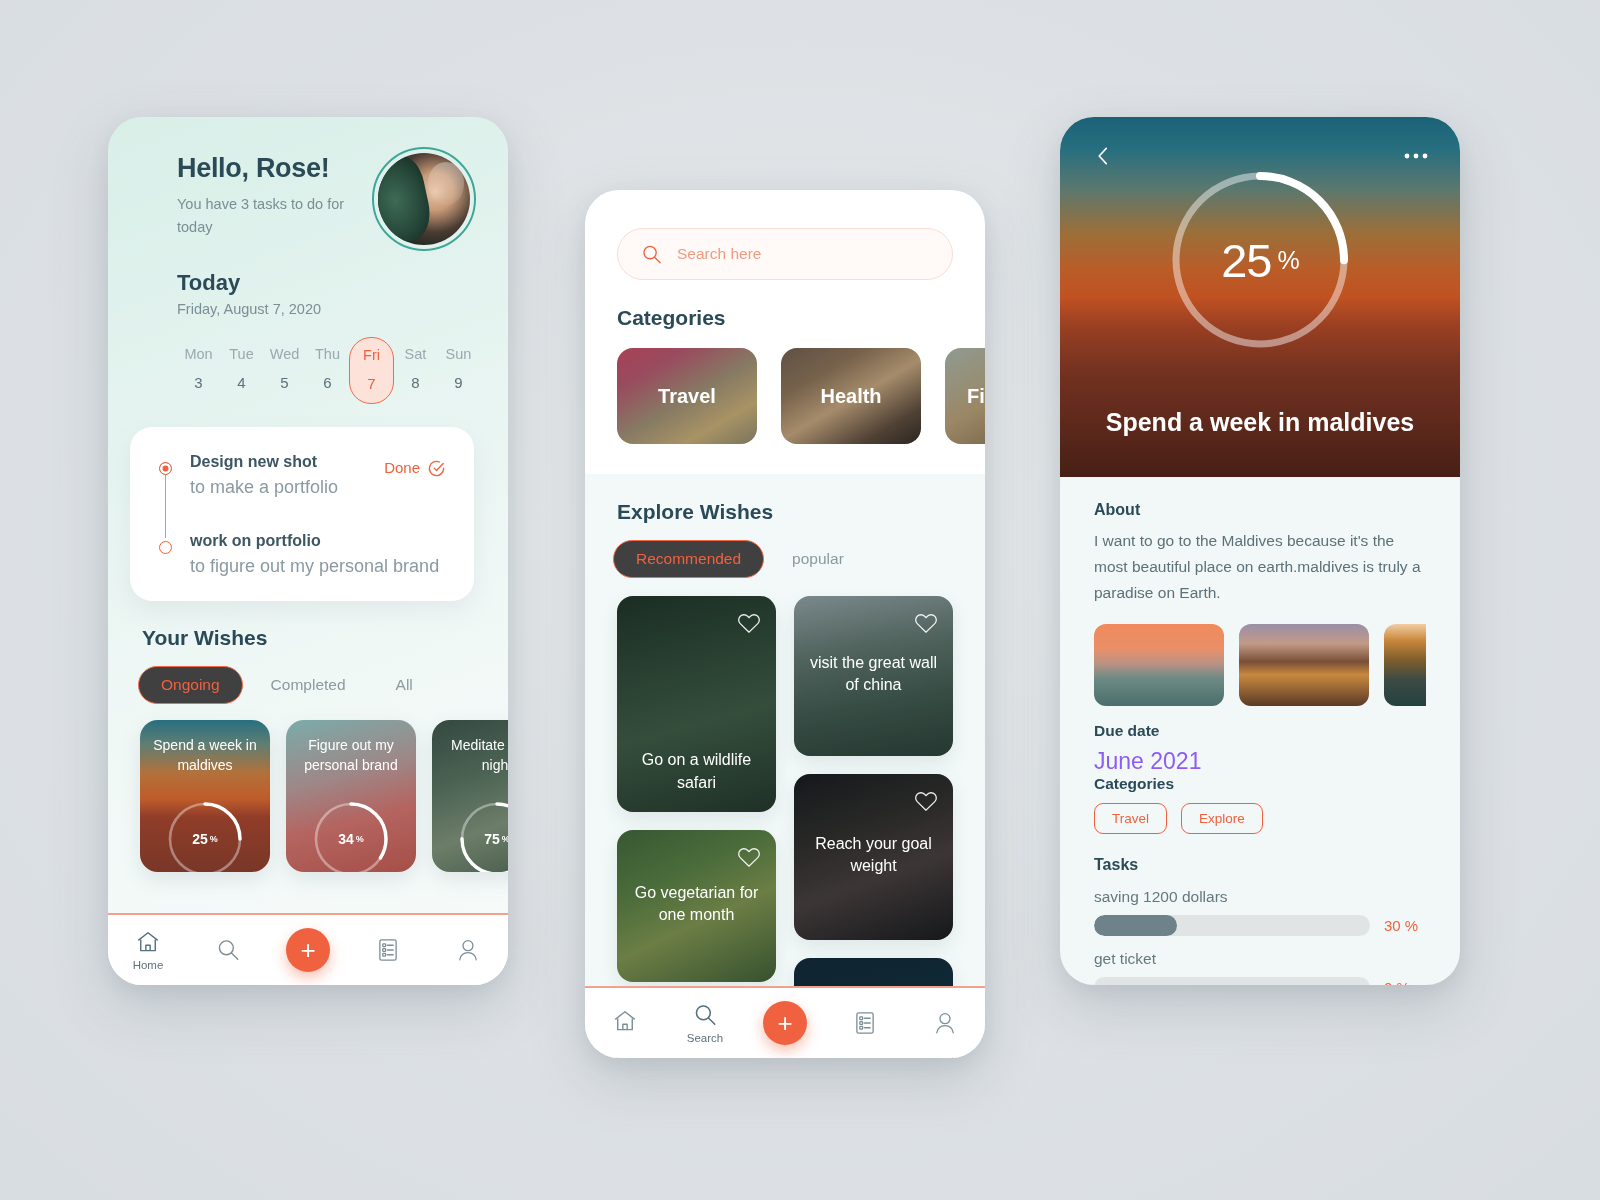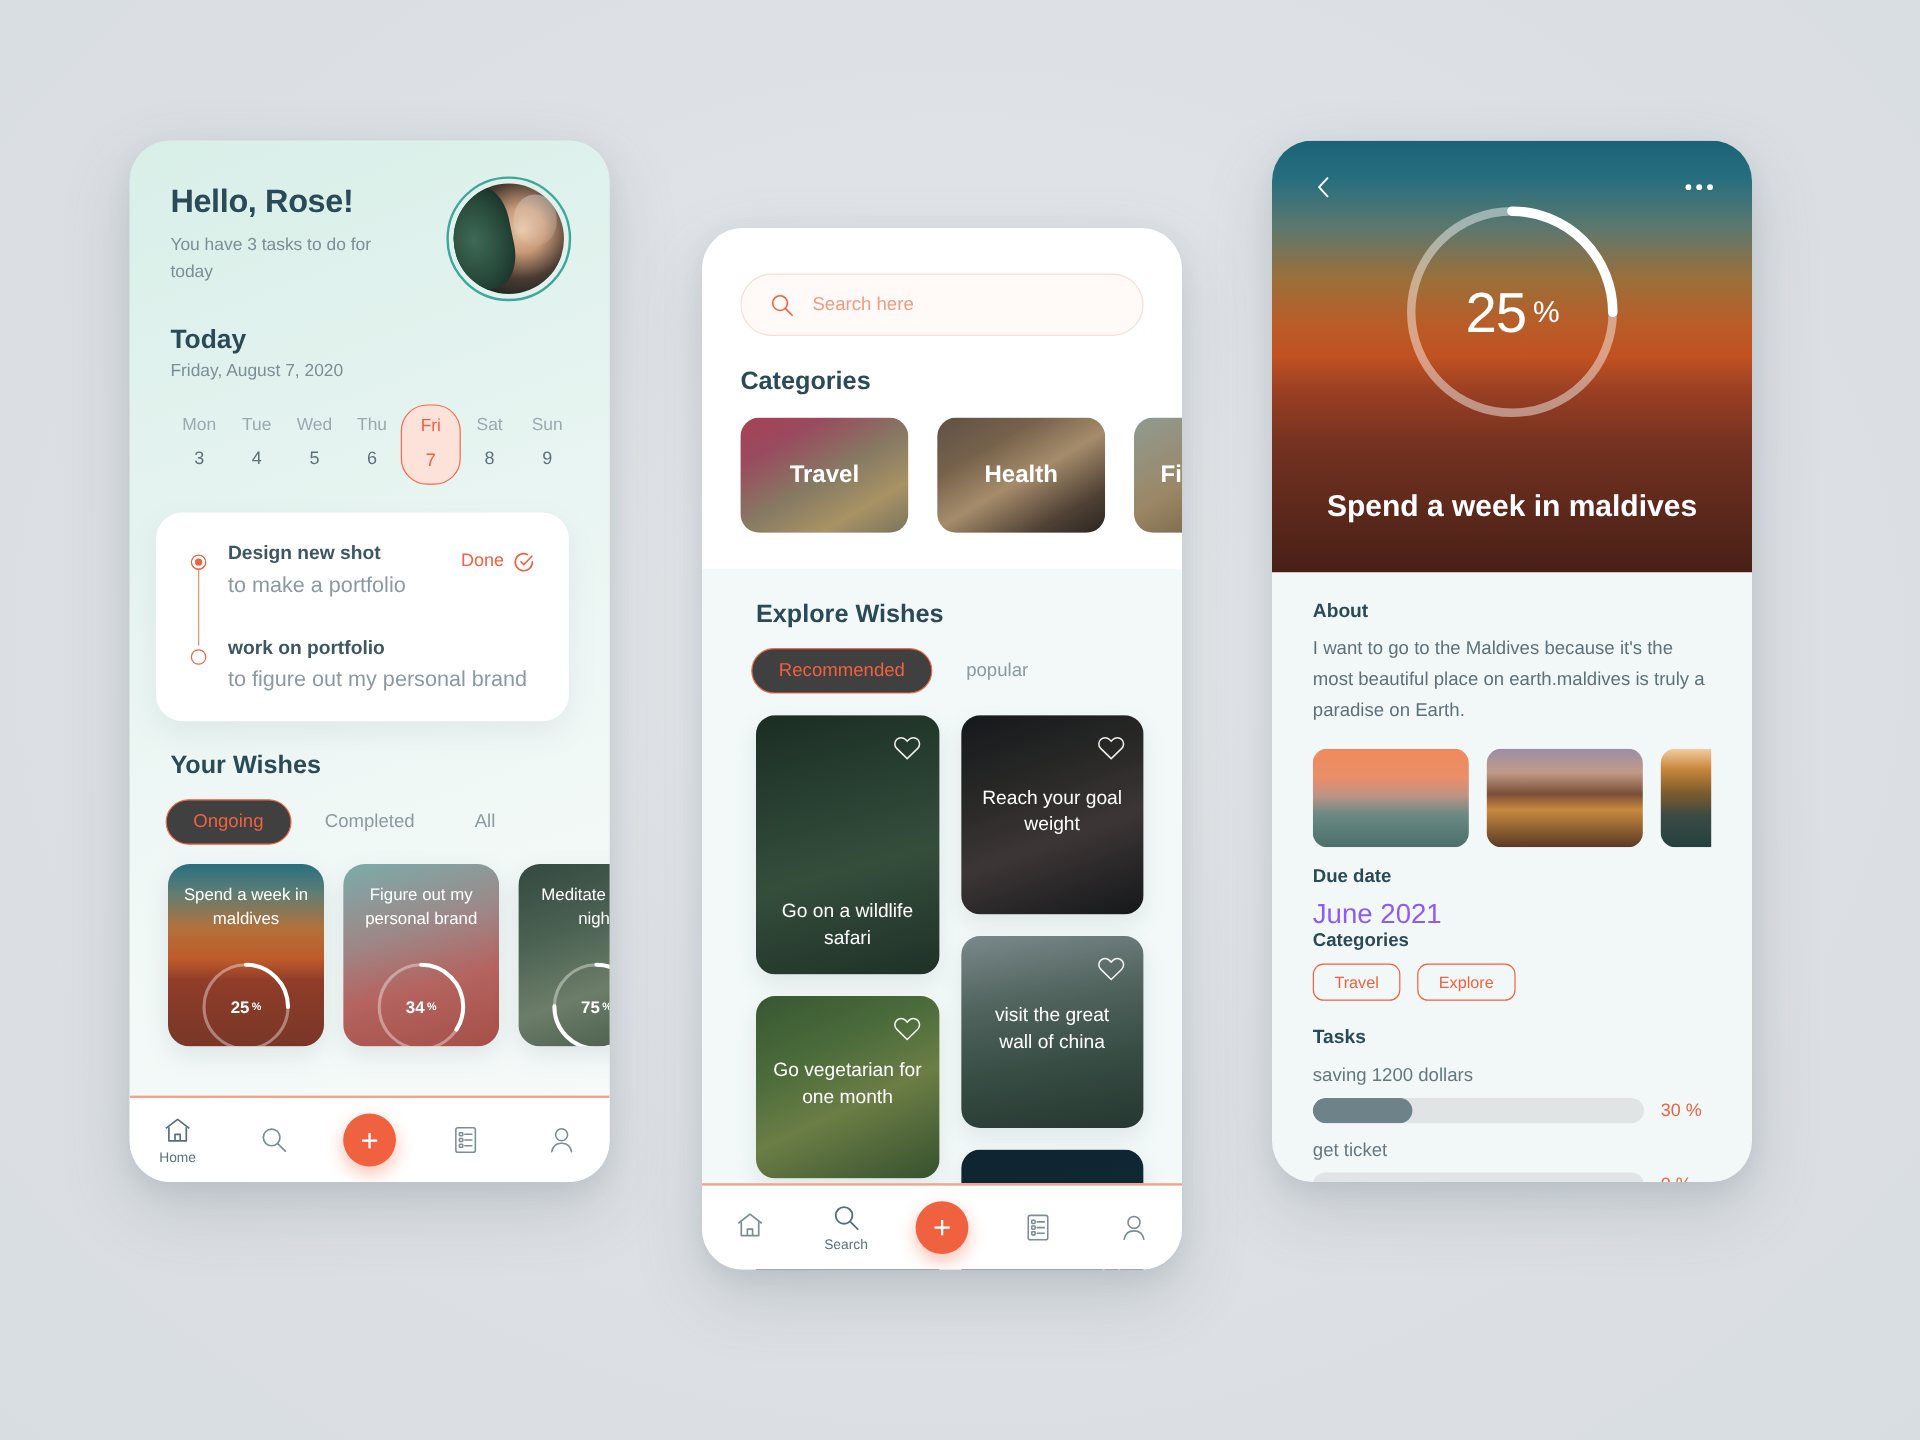--- a/index.html
+++ b/index.html
@@ -19,21 +19,21 @@
     border-radius: 34px;
     overflow: hidden;
     box-shadow: 0 22px 55px rgba(90,105,115,0.22), 0 6px 18px rgba(90,105,115,0.10);
   }
   #phone1 { left: 108px; top: 117px; width: 400px; height: 868px;
             background: linear-gradient(160deg,#d8efe8 0%, #e4f3ef 30%, #f0f8f6 62%, #f7fbfa 100%); }
   #phone2 { left: 585px; top: 190px; width: 400px; height: 868px; background: #f2f9f8; }
   #phone3 { left: 1060px; top: 117px; width: 400px; height: 868px; background: #f2f8f8; }
 
   
-  .p1-head { padding: 36px 28px 0 34px; position: relative; }
+  .p1-head { padding: 36px 28px 0 34px; position: relative; margin-left: 35px; }
   .greeting { font-size: 27px; font-weight: bold; color: #2b4a57; letter-spacing: -0.3px; }
   .subgreet { font-size: 14.5px; color: #7b8e95; line-height: 1.62; margin-top: 9px; max-width: 190px; }
   .avatar-wrap {
     position: absolute; right: 32px; top: 30px;
     width: 104px; height: 104px; border-radius: 50%;
     border: 2px solid #3fa699; padding: 4px;
   }
   .avatar {
     width: 100%; height: 100%; border-radius: 50%; overflow: hidden;
     background: radial-gradient(circle at 62% 42%, #e8c5a8 0%, #c89a78 24%, #4a3b32 52%, #17241f 78%);
@@ -115,21 +115,21 @@
   .search-ph { font-size: 15.5px; color: #f09a80; }
   .p2-cat-title { font-size: 21px; font-weight: bold; color: #2b4a57; margin-top: 26px; }
   .cat-row { display: flex; gap: 24px; margin-top: 18px; }
   .cat-card { flex: 0 0 140px; height: 96px; border-radius: 16px; position: relative; overflow: hidden;
               display: flex; align-items: center; justify-content: center; }
   .cat-card .clab { position: relative; z-index: 2; color: #fff; font-size: 20px; font-weight: bold; }
   .bg-travel { position:absolute; inset:0; background: linear-gradient(150deg,#c4485e 0%,#b4516a 22%,#9d8b6f 52%,#c5a871 76%,#8e8468 100%); }
   .bg-health { position:absolute; inset:0; background: linear-gradient(150deg,#6f5a4c 0%,#8a6e53 28%,#c2a079 52%,#5c4738 80%,#2f2620 100%); }
   .bg-finance { position:absolute; inset:0; background: linear-gradient(150deg,#a8b2a6 0%,#b59a72 45%,#8b7551 75%,#5d4f3a 100%); }
 
-  .p2-body { padding: 26px 32px 0 45px; }
+  .p2-body { padding: 26px 32px 0 32px; }
   .grid { display: flex; gap: 18px; margin-top: 18px; }
   .col { flex: 1; display: flex; flex-direction: column; gap: 18px; }
   .gcard { border-radius: 16px; position: relative; overflow: hidden; padding: 14px; display: flex;
            align-items: flex-end; justify-content: center; box-shadow: 0 8px 18px rgba(110,130,140,0.14); }
   .gcard .glab { position: relative; z-index: 3; color: #fff; font-size: 16px; line-height: 1.4; text-align: center; padding-bottom: 4px; }
   .gcard.mid .glab { align-self: center; margin-bottom: auto; margin-top: auto; }
   .heart { position: absolute; z-index: 3; right: 14px; top: 14px; }
   .bg-safari { position:absolute; inset:0; background: linear-gradient(165deg,#1d2f24 0%,#2c4433 30%,#3b5640 58%,#223328 100%); }
   .bg-wall { position:absolute; inset:0; background: linear-gradient(170deg,#8f9ca0 0%,#5d7068 34%,#3d544a 66%,#2a3b33 100%); }
   .bg-gym { position:absolute; inset:0; background: linear-gradient(160deg,#16161a 0%,#2e2a28 35%,#45393a 60%,#161618 100%); }
@@ -425,40 +425,40 @@
           </span>
           <div class="glab">Go vegetarian for one month</div>
         </div>
         <div class="gcard" style="height:100px;">
           <div class="bg-night"></div>
           <div class="glab"></div>
         </div>
       </div>
 
       <div class="col">
+        <div class="gcard mid" style="height:160px;">
+          <div class="bg-wall"></div>
+          <div class="dim"></div>
+          <span class="heart">
+            <svg width="26" height="26" viewBox="0 0 24 24" fill="none" stroke="rgba(255,255,255,0.92)" stroke-width="1.2">
+              <path d="M12 20.5 3.9 12.6a4.8 4.8 0 0 1 6.8-6.8L12 7.1l1.3-1.3a4.8 4.8 0 0 1 6.8 6.8z"></path>
+            </svg>
+          </span>
+          <div class="glab">visit the great wall of china</div>
+        </div>
         <div class="gcard mid" style="height:166px;">
           <div class="bg-gym"></div>
           <div class="dim"></div>
           <span class="heart">
             <svg width="26" height="26" viewBox="0 0 24 24" fill="none" stroke="rgba(255,255,255,0.92)" stroke-width="1.2">
               <path d="M12 20.5 3.9 12.6a4.8 4.8 0 0 1 6.8-6.8L12 7.1l1.3-1.3a4.8 4.8 0 0 1 6.8 6.8z"></path>
             </svg>
           </span>
           <div class="glab">Reach your goal weight</div>
         </div>
-        <div class="gcard mid" style="height:160px;">
-          <div class="bg-wall"></div>
-          <div class="dim"></div>
-          <span class="heart">
-            <svg width="26" height="26" viewBox="0 0 24 24" fill="none" stroke="rgba(255,255,255,0.92)" stroke-width="1.2">
-              <path d="M12 20.5 3.9 12.6a4.8 4.8 0 0 1 6.8-6.8L12 7.1l1.3-1.3a4.8 4.8 0 0 1 6.8 6.8z"></path>
-            </svg>
-          </span>
-          <div class="glab">visit the great wall of china</div>
-        </div>
         <div class="gcard" style="height:124px;">
           <div class="bg-space"></div>
           <span class="heart" style="top:auto;bottom:14px;">
             <svg width="26" height="26" viewBox="0 0 24 24" fill="none" stroke="rgba(255,255,255,0.85)" stroke-width="1.2">
               <path d="M12 20.5 3.9 12.6a4.8 4.8 0 0 1 6.8-6.8L12 7.1l1.3-1.3a4.8 4.8 0 0 1 6.8 6.8z"></path>
             </svg>
           </span>
           <div class="glab"></div>
         </div>
       </div>

